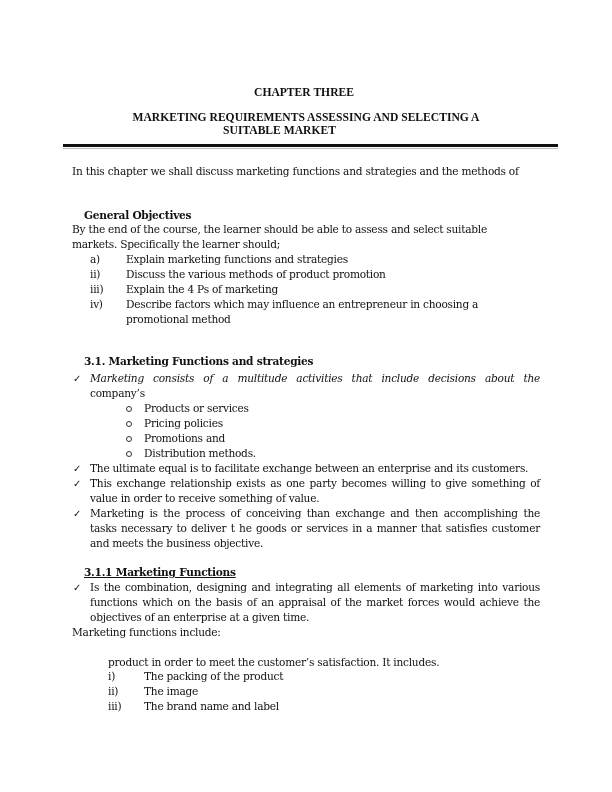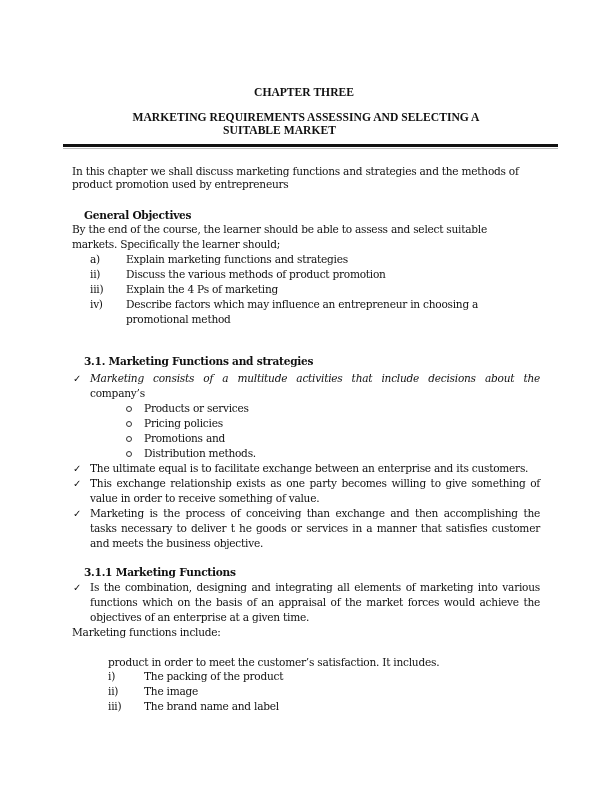--- a/index.html
+++ b/index.html
@@ -20,21 +20,20 @@
 
 <div class="page">
 
   <div class="abs title" style="left:0;width:608px;top:86px;">CHAPTER THREE</div>
   <div class="abs title" style="left:0;width:612px;top:111px;">MARKETING REQUIREMENTS ASSESSING AND SELECTING A</div>
   <div class="abs title" style="left:0;width:559px;top:124px;">SUITABLE MARKET</div>
   <div class="rule"></div>
   <div class="rule-thin"></div>
 
   <div class="abs" style="left:72px;top:165px;">In this chapter we shall discuss marketing functions and strategies and the methods of</div>
-  <div class="abs" style="left:72px;top:178px;">product promotion used by entrepreneurs</div>
 
   <div class="abs bold" style="left:72px;top:209px;">General Objectives</div>
   <div class="abs" style="left:72px;top:223px;">By the end of the course, the learner should be able to assess and select suitable</div>
   <div class="abs" style="left:72px;top:238px;">markets. Specifically the learner should;</div>
 
   <div>
     <div class="abs" style="left:90px;top:253px;">a)</div>
     <div class="abs" style="left:126px;top:253px;">Explain marketing  functions and strategies</div>
     <div class="abs" style="left:90px;top:268px;">ii)</div>
     <div class="abs" style="left:126px;top:268px;">Discuss the various methods of product promotion</div>
@@ -67,21 +66,21 @@
 
   <div class="check" style="left:73px;top:477px;">✓</div>
   <div class="abs just" style="left:90px;top:477px;width:450px;">This exchange relationship exists as one party becomes willing to give something of</div>
   <div class="abs" style="left:90px;top:492px;">value in order to receive something of value.</div>
 
   <div class="check" style="left:73px;top:507px;">✓</div>
   <div class="abs just" style="left:90px;top:507px;width:450px;">Marketing is the process of conceiving than exchange and then accomplishing the</div>
   <div class="abs just" style="left:90px;top:522px;width:450px;">tasks necessary to deliver t he goods or services in a manner that satisfies customer</div>
   <div class="abs" style="left:90px;top:537px;">and meets the business objective.</div>
 
-  <div class="abs bold" style="left:72px;top:566px;">3.1.1 Marketing Functions</div>
+  <div class="abs bold" style="left:72px;top:566px;text-decoration:underline;">3.1.1 Marketing Functions</div>
 
   <div class="check" style="left:73px;top:581px;">✓</div>
   <div class="abs just" style="left:90px;top:581px;width:450px;">Is the combination, designing and integrating all elements of marketing into various</div>
   <div class="abs just" style="left:90px;top:596px;width:450px;">functions which on the basis of an appraisal of the market forces would achieve the</div>
   <div class="abs" style="left:90px;top:611px;">objectives of an enterprise at a given time.</div>
 
   <div class="abs" style="left:72px;top:626px;">Marketing functions include:</div>
 
   <div class="abs" style="left:108px;top:656px;">product in order to meet the customer’s satisfaction. It includes.</div>
 

